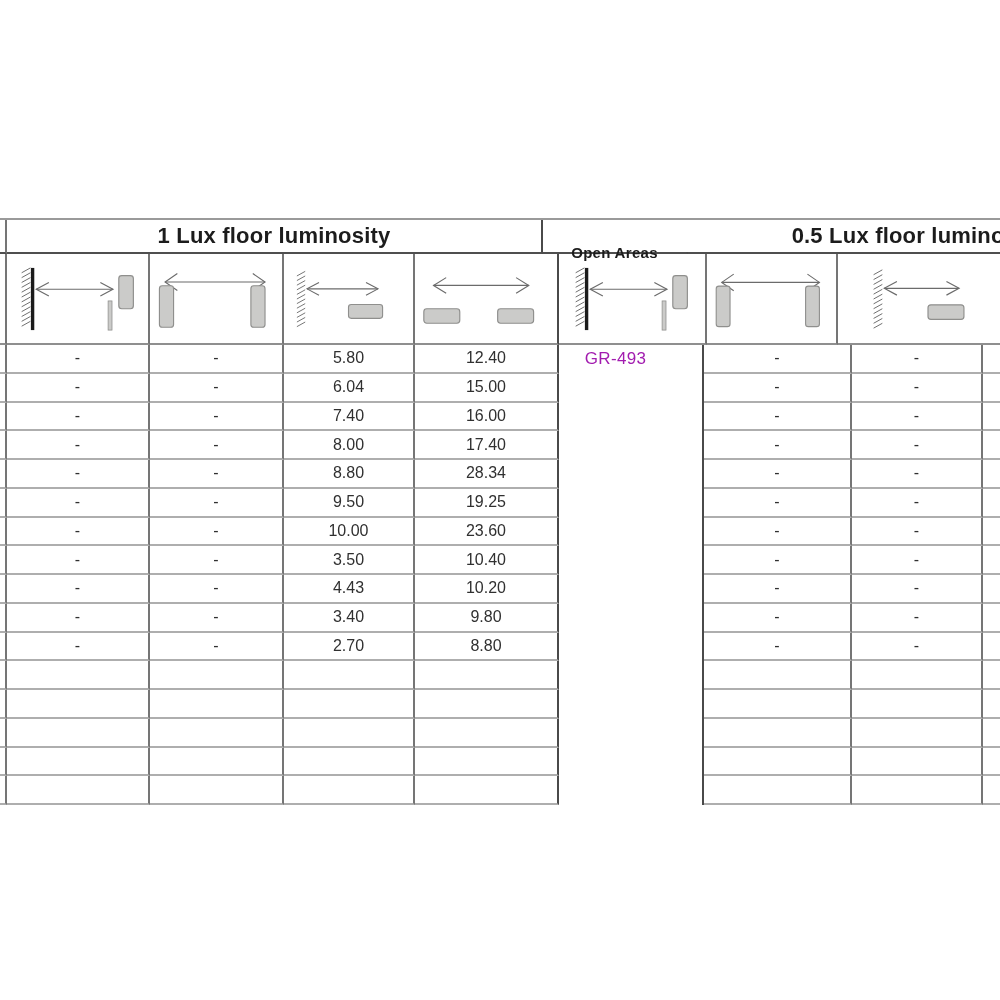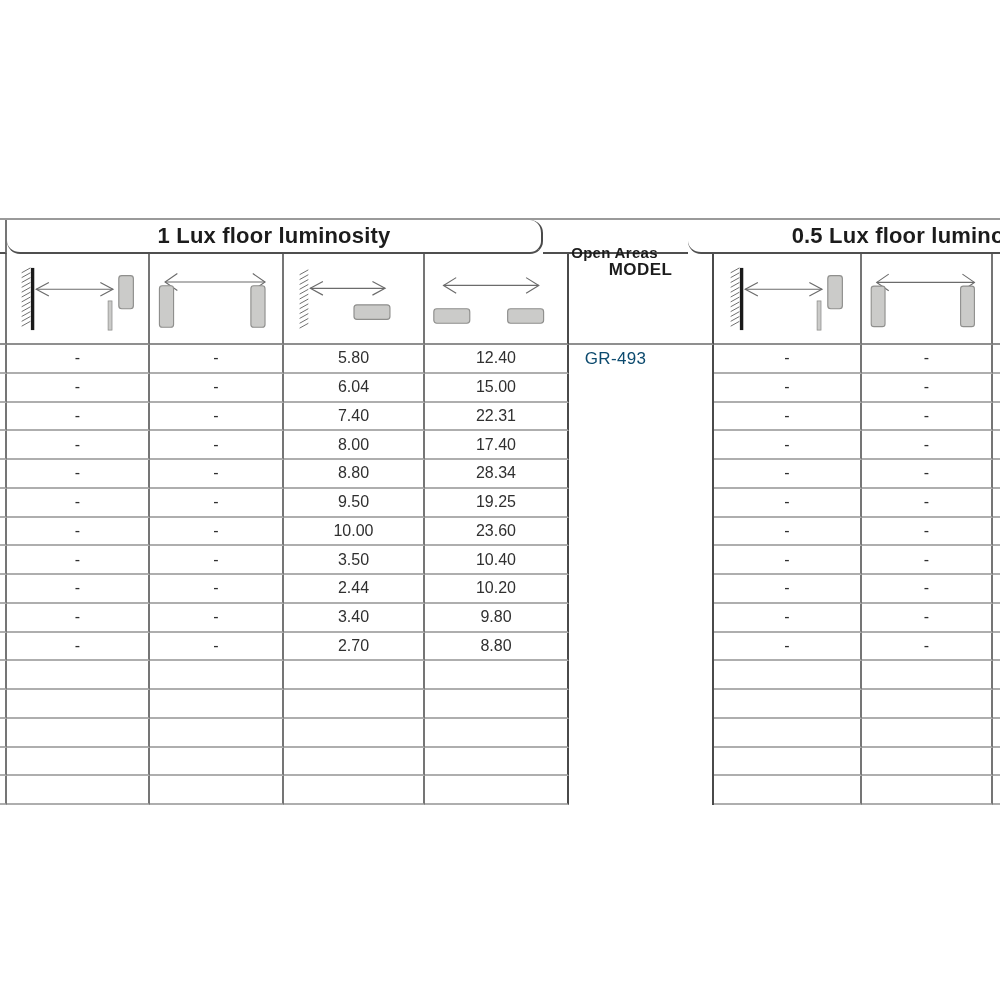--- a/index.html
+++ b/index.html
@@ -10,43 +10,43 @@
   html,body{margin:0;padding:0;}
   body{
     width:1000px;height:1000px;overflow:hidden;background:var(--bg);
     font-family:"Liberation Sans","DejaVu Sans",sans-serif;color:var(--text);
     position:relative;
   }
   .tbl{position:absolute;top:218px;left:0;width:1147px;border-top:2px solid var(--top-border);background:var(--bg);}
   .row{display:flex;}
   .cell{box-sizing:border-box;border-right:2px solid var(--col-line);border-bottom:2px solid var(--row-line);flex:none;}
   
-  .w-strip{width:7px}.w-c1{width:143px}.w-c2{width:134px}.w-c3{width:141px}.w-c4{width:144px}
+  .w-strip{width:7px}.w-c1{width:143px}.w-c2{width:134px}.w-c3{width:131px}.w-c4{width:144px}
   .w-mid{width:145px}.w-r1{width:148px}.w-r2{width:131px}.w-r3{width:180px;border-right:none;}
   .w-lt{width:536px}.w-rt{width:459px;border-right:none;}
   
   .hdr{height:34px;}
   .hdr .cell{border-bottom:2px solid var(--hdr-underline);display:flex;align-items:center;justify-content:center;}
-  .title{font-size:22px;font-weight:bold;letter-spacing:.2px;white-space:nowrap;overflow:visible;border-radius:13px;}
+  .title{font-size:22px;font-weight:bold;letter-spacing:.2px;white-space:nowrap;overflow:visible;}
   .openareas{font-size:15px;font-weight:bold;letter-spacing:.3px;margin-top:32px;}
   .dark-r{border-right-color:var(--section-line);}
   
   .icons{height:91px;}
   .icons .cell{border-bottom:2px solid var(--icon-underline);display:flex;align-items:center;justify-content:center;}
   .model-cell{flex-direction:column;justify-content:flex-start !important;padding-top:6px;
     font-size:17px;font-weight:bold;letter-spacing:.4px;}
   
   .data-area{position:relative;}
   .data-area .row{height:28.75px;}
   .data-area .cell{display:flex;align-items:center;justify-content:center;
     font-size:16px;color:var(--value-text);}
   .midspace{border-bottom:none !important;border-right-color:var(--section-line);}
   .model-value{
     position:absolute;left:543px;top:4px;width:145px;text-align:center;
-    font-size:17px;color:#0c4a6e;letter-spacing:.3px;
+    font-size:17px;color:#a21caf;letter-spacing:.3px;
   }
   svg{display:block;}
 </style>
 </head>
 <body>
 
 <div class="tbl">
 
   <div class="row hdr">
     <div class="cell w-strip"></div>
@@ -88,23 +88,20 @@
       </div>
     <div class="cell w-c4 dark-r">
         <svg viewBox="0 0 140 88" width="136" height="86" xmlns="http://www.w3.org/2000/svg">
           <path d="M16 30 H114" stroke="#6b6b6b" stroke-width="1.2" fill="none"></path>
           <path d="M29 22 L16 30 L29 38" stroke="#6b6b6b" stroke-width="1.2" fill="none"></path>
           <path d="M101 22 L114 30 L101 38" stroke="#6b6b6b" stroke-width="1.2" fill="none"></path>
           <rect x="6" y="54" width="37" height="15" rx="3" fill="#cbcbc9" stroke="#8f8f8d" stroke-width="1.2"></rect>
           <rect x="82" y="54" width="37" height="15" rx="3" fill="#cbcbc9" stroke="#8f8f8d" stroke-width="1.2"></rect>
         </svg>
       </div>
-    <div class="cell w-mid dark-r model-cell">
-      <span>MODEL</span>
-    </div>
     <div class="cell w-r1">
         <svg viewBox="0 0 140 88" width="136" height="86" xmlns="http://www.w3.org/2000/svg">
           <path d="M21 12 L12 17 M21 17 L12 22 M21 22 L12 27 M21 27 L12 32 M21 32 L12 37 M21 37 L12 42 M21 42 L12 47 M21 47 L12 52 M21 52 L12 57 M21 57 L12 62 M21 62 L12 67 M21 67 L12 72 " stroke="#6b6b6b" stroke-width="1" fill="none"></path>
           <rect x="21.5" y="12" width="3.5" height="64" fill="#1a1a1a"></rect>
           <path d="M27 34 H106" stroke="#6b6b6b" stroke-width="1.2" fill="none"></path>
           <path d="M40 27 L27 34 L40 41" stroke="#6b6b6b" stroke-width="1.2" fill="none"></path>
           <path d="M93 27 L106 34 L93 41" stroke="#6b6b6b" stroke-width="1.2" fill="none"></path>
           <rect x="112" y="20" width="15" height="34" rx="3" fill="#cbcbc9" stroke="#8f8f8d" stroke-width="1.2"></rect>
           <rect x="101" y="46" width="4" height="30" fill="#cbcbc9" stroke="#8f8f8d" stroke-width="0.8"></rect>
         </svg>
@@ -151,21 +148,21 @@
         <div class="cell w-mid midspace"></div>
         <div class="cell w-r1">-</div>
         <div class="cell w-r2">-</div>
         <div class="cell w-r3"></div>
       </div>
       <div class="row">
         <div class="cell w-strip"></div>
         <div class="cell w-c1">-</div>
         <div class="cell w-c2">-</div>
         <div class="cell w-c3">7.40</div>
-        <div class="cell w-c4 dark-r">22.31</div>
+        <div class="cell w-c4 dark-r">16.00</div>
         <div class="cell w-mid midspace"></div>
         <div class="cell w-r1">-</div>
         <div class="cell w-r2">-</div>
         <div class="cell w-r3"></div>
       </div>
       <div class="row">
         <div class="cell w-strip"></div>
         <div class="cell w-c1">-</div>
         <div class="cell w-c2">-</div>
         <div class="cell w-c3">8.00</div>
@@ -216,21 +213,21 @@
         <div class="cell w-c4 dark-r">10.40</div>
         <div class="cell w-mid midspace"></div>
         <div class="cell w-r1">-</div>
         <div class="cell w-r2">-</div>
         <div class="cell w-r3"></div>
       </div>
       <div class="row">
         <div class="cell w-strip"></div>
         <div class="cell w-c1">-</div>
         <div class="cell w-c2">-</div>
-        <div class="cell w-c3">2.44</div>
+        <div class="cell w-c3">4.43</div>
         <div class="cell w-c4 dark-r">10.20</div>
         <div class="cell w-mid midspace"></div>
         <div class="cell w-r1">-</div>
         <div class="cell w-r2">-</div>
         <div class="cell w-r3"></div>
       </div>
       <div class="row">
         <div class="cell w-strip"></div>
         <div class="cell w-c1">-</div>
         <div class="cell w-c2">-</div>

